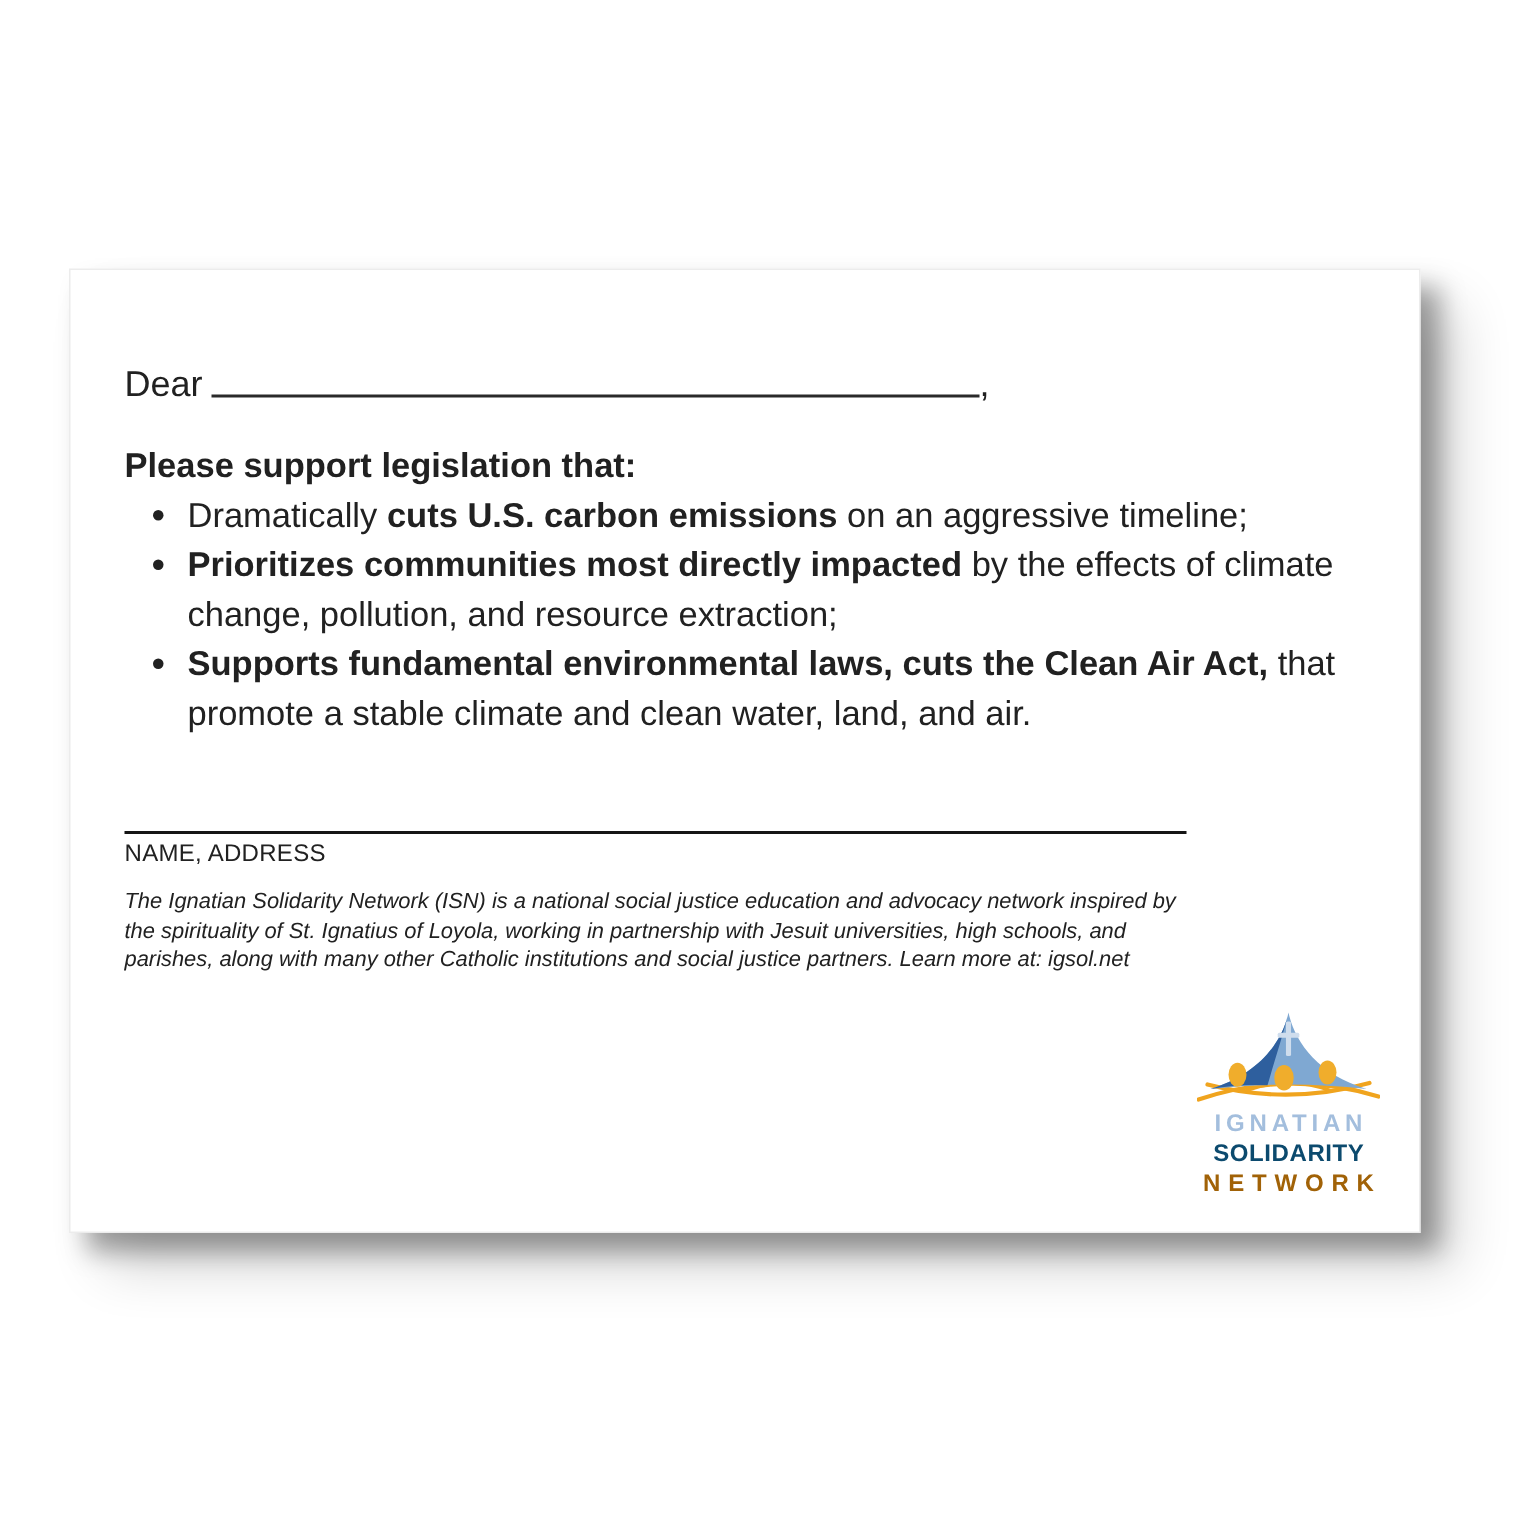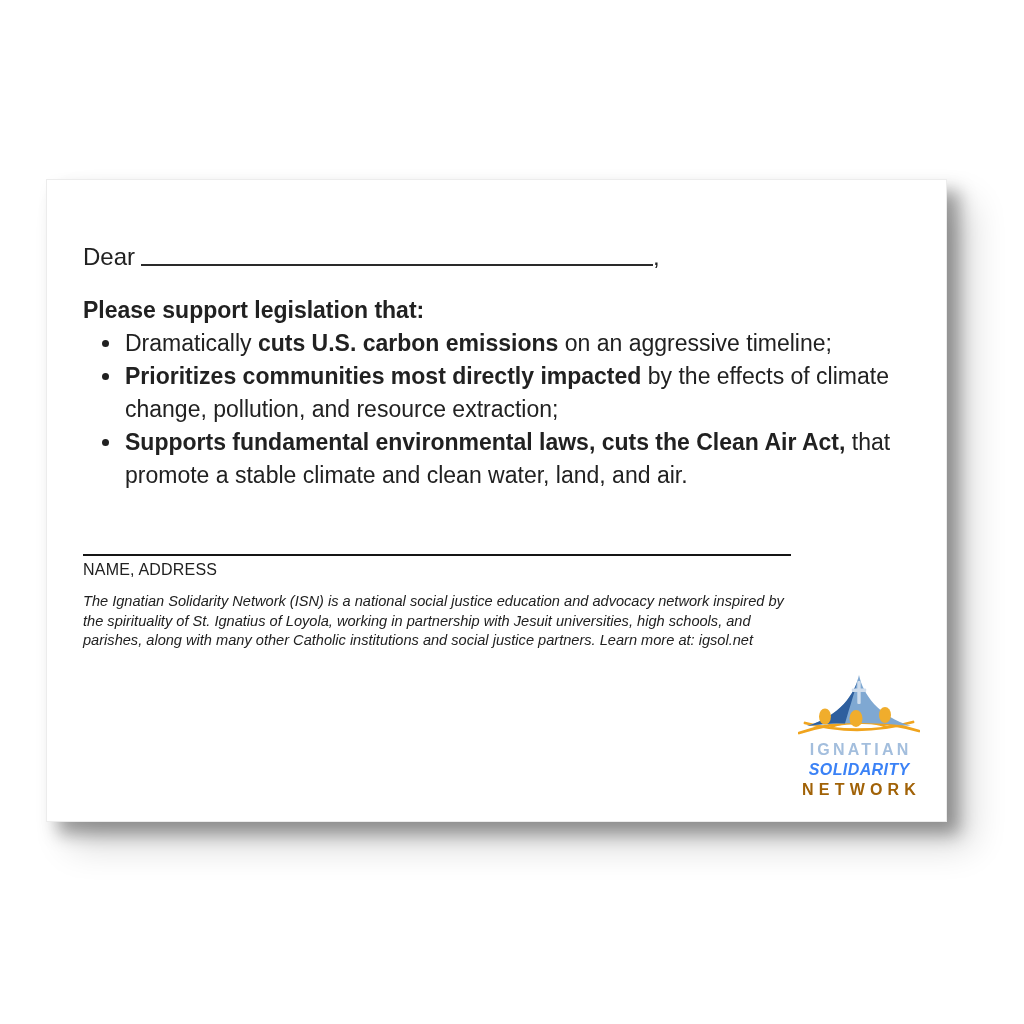--- a/index.html
+++ b/index.html
@@ -94,21 +94,21 @@
     text-align: center;
   }
   .logo svg { display: block; margin: 0 auto 2px auto; }
   .logo-line {
     font-weight: 600;
     font-size: 16px;
     line-height: 20px;
     white-space: nowrap;
   }
   .logo-line.l1 { color: #a3bedd; letter-spacing: 3.2px; margin-right: -3.2px; }
-  .logo-line.l2 { color: #3b82f6; letter-spacing: 0.4px; margin-right: -0.4px; font-style: italic; }
+  .logo-line.l2 { color: #0c4a6e; letter-spacing: 0.4px; margin-right: -0.4px; }
   .logo-line.l3 { color: #a16207; letter-spacing: 5.2px; margin-right: -5.2px; }
 </style>
 </head>
 <body>
 
 <div class="page">
   <div class="card">
 
     <div class="salutation">
       <span>Dear</span><span class="blank-line"></span><span>,</span>

